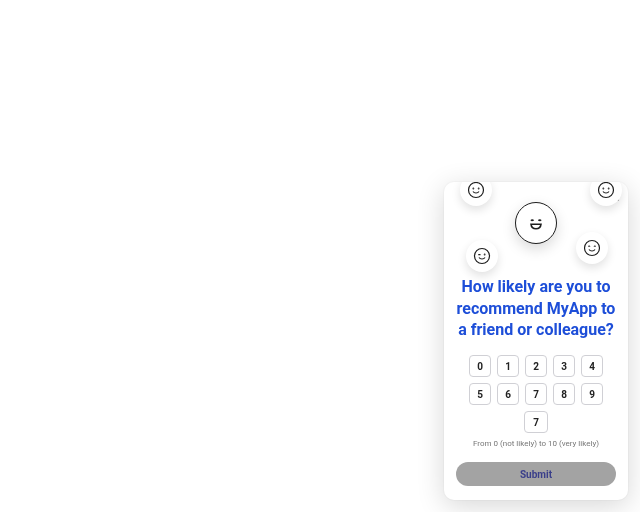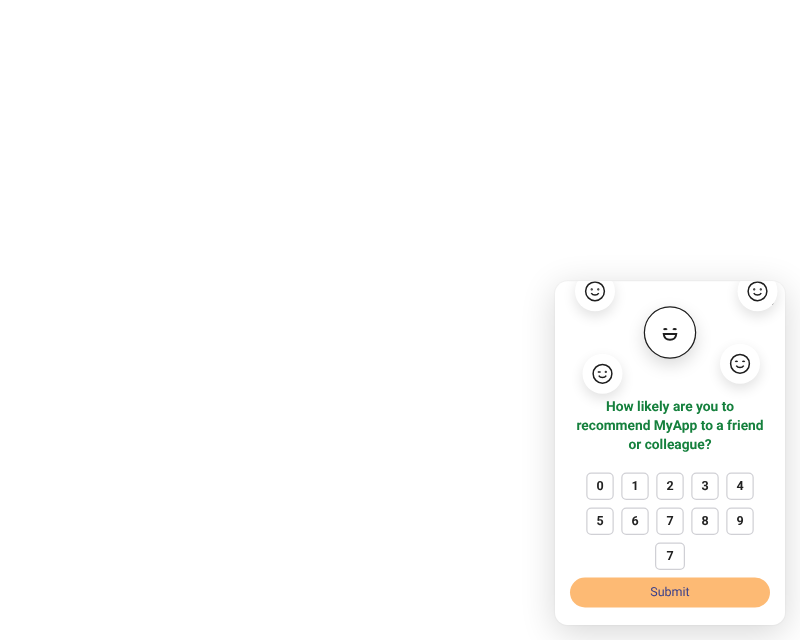--- a/index.html
+++ b/index.html
@@ -9,26 +9,26 @@
   .hero{position:relative;height:70px;margin-bottom:10px}
   
   .hero .float{position:absolute;width:32px;height:32px;border-radius:50%;background:#fff;display:flex;align-items:center;justify-content:center;box-shadow:0 4px 10px rgba(0,0,0,0.12)}
   .hero .float svg{width:18px;height:18px;stroke:#1e1e1e;fill:none;stroke-width:1.6}
   .float.f1{top:-22px;left:4px}
   .float.f2{top:-22px;right:-6px}
   .float.f3{bottom:-6px;left:10px}
   .float.f4{bottom:2px;right:8px}
   .hero .main{position:absolute;left:50%;top:6px;transform:translateX(-50%);width:40px;height:40px;border-radius:50%;background:#fff;border:1.6px solid #1e1e1e;display:flex;align-items:center;justify-content:center;box-shadow:0 5px 14px rgba(0,0,0,0.15)}
   .hero .main svg{width:24px;height:24px;stroke:#1e1e1e;fill:none;stroke-width:1.6}
-  .question{font-size:11px;font-weight:700;text-align:center;line-height:1.35;color:#15803d;margin:0 0 14px 0}
+  .question{font-size:16px;font-weight:700;text-align:center;line-height:1.35;color:#1d4ed8;margin:0 0 14px 0}
   .scale{display:flex;flex-wrap:wrap;gap:6px;justify-content:center;margin-bottom:6px}
   .scale button{width:22px;height:22px;border:1px solid #d0d0d5;background:#fff;border-radius:4px;font-size:10px;font-weight:700;color:#222;padding:0;cursor:pointer;font-family:inherit}
   .scale button.wide{width:24px}
   .legend{font-size:8px;color:#777;text-align:center;margin-bottom:14px}
-  .submit{display:block;width:100%;height:24px;border:none;border-radius:12px;background:#fdba74;color:#3a3f8a;font-size:10px;font-weight:400;cursor:pointer;font-family:inherit}
+  .submit{display:block;width:100%;height:24px;border:none;border-radius:12px;background:#a3a3a3;color:#3a3f8a;font-size:10px;font-weight:700;cursor:pointer;font-family:inherit}
   
   .card{overflow:hidden}
 </style>
 </head>
 <body>
 
 <div class="card">
 
   <div class="close">
     <svg viewBox="0 0 10 10">
@@ -87,16 +87,17 @@
     <button>3</button>
     <button>4</button>
     <button>5</button>
     <button>6</button>
     <button>7</button>
     <button>8</button>
     <button>9</button>
     <button class="wide">7</button>
   </div>
 
+  <div class="legend">From 0 (not likely) to 10 (very likely)</div>
 
   <button class="submit">Submit</button>
 
 </div>
 
 </body></html>

